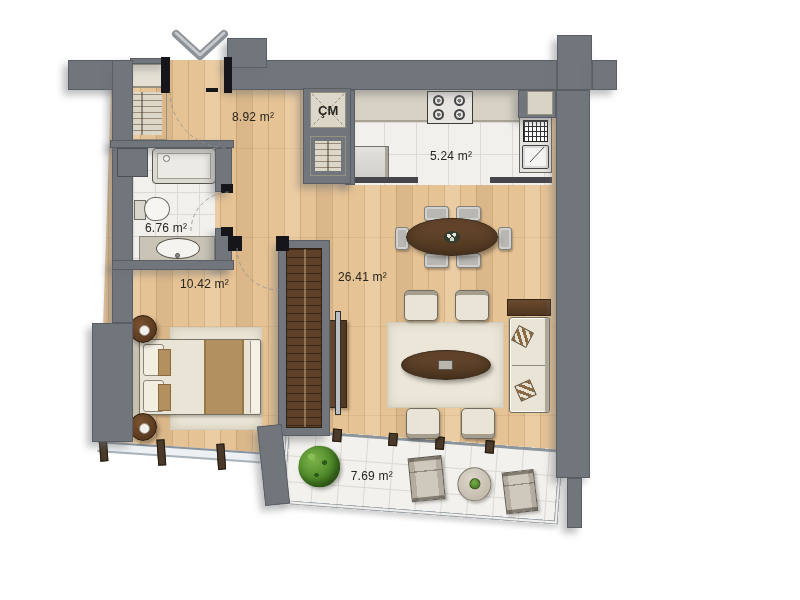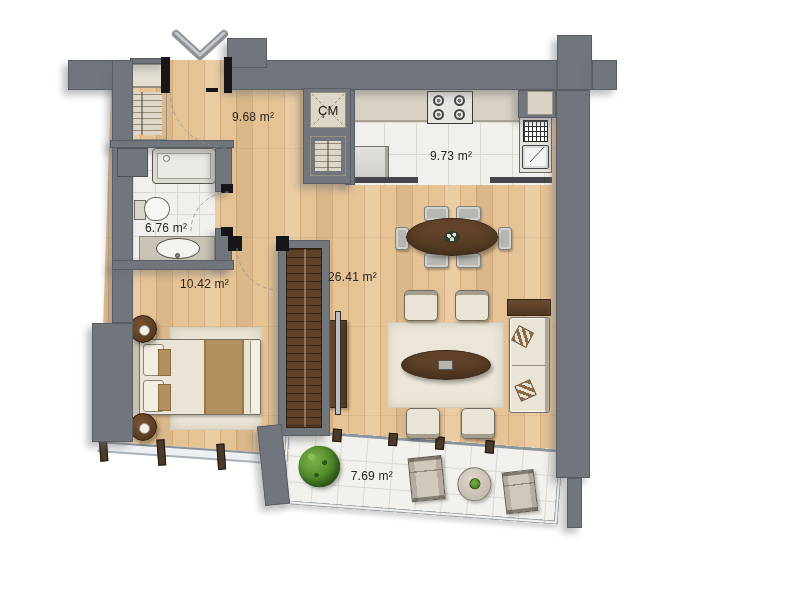--- a/index.html
+++ b/index.html
@@ -136,21 +136,21 @@
   <div class="jamb" style="left:276px;top:236px;width:13px;height:15px"></div>
 
   <div class="beige" style="left:130px;top:64px;width:37px;height:23px;background:#e3dfd2"></div>
   <div class="beige rails-h" style="left:117px;top:87px;width:50px;height:53px"></div>
 
   <div class="beige" style="left:310px;top:92px;width:36px;height:36px;z-index:31">
     <svg width="34" height="34" style="position:absolute;left:0;top:0">
       <line x1="1" y1="1" x2="33" y2="33" stroke="#968f7d" stroke-width="1" stroke-dasharray="3 2"></line>
       <line x1="33" y1="1" x2="1" y2="33" stroke="#968f7d" stroke-width="1" stroke-dasharray="3 2"></line>
     </svg>
-    <div class="label" style="left:7px;top:10px;font-weight:400;font-size:13px">ÇM</div>
+    <div class="label" style="left:7px;top:10px;font-weight:700;font-size:13px">ÇM</div>
   </div>
   <div class="beige rails-h" style="left:310px;top:136px;width:36px;height:40px;z-index:31"></div>
 
   <div style="position:absolute;z-index:31;left:286px;top:248px;width:36px;height:180px;
        background-color:var(--dark-wood,#5e4128);
        background-image: linear-gradient(90deg, transparent 0 17px, rgba(240,210,170,.35) 17px 19px, transparent 19px),
                          repeating-linear-gradient(180deg, rgba(0,0,0,.4) 0 1px, transparent 1px 8px);
        border:1px solid #2f2012;"></div>
   <div style="position:absolute;z-index:20;left:327px;top:320px;width:20px;height:88px;
        background:linear-gradient(90deg,#6b4a2e,#4e3620); border:1px solid #332414; box-shadow:2px 2px 3px rgba(0,0,0,.3)"></div>
@@ -248,19 +248,19 @@
   <div class="round-brown" style="left:129px;top:315px;width:28px;height:28px"></div>
   <div class="round-brown" style="left:129px;top:413px;width:28px;height:28px"></div>
 
   <svg class="arc-svg" style="left:0;top:0" width="800" height="600" viewBox="0 0 800 600">
     <path d="M 170 91 A 57 57 0 0 0 227 148" fill="none" stroke="#8f8f8f" stroke-width="1" stroke-dasharray="4 3" opacity=".8"></path>
     <path d="M 191 231 A 39 39 0 0 1 230 192" fill="none" stroke="#8f8f8f" stroke-width="1" stroke-dasharray="4 3" opacity=".8"></path>
     <path d="M 237 248 A 42 42 0 0 0 279 290" fill="none" stroke="#8f8f8f" stroke-width="1" stroke-dasharray="4 3" opacity=".8"></path>
     <path d="M 530 162 L 544 147" fill="none" stroke="#555" stroke-width="1"></path>
   </svg>
 
-  <div class="label" style="left:232px;top:110px">9.68 m²</div>
-  <div class="label" style="left:430px;top:149px">9.73 m²</div>
+  <div class="label" style="left:232px;top:110px">8.92 m²</div>
+  <div class="label" style="left:430px;top:149px">5.24 m²</div>
   <div class="label" style="left:145px;top:221px">6.76 m²</div>
   <div class="label" style="left:180px;top:277px">10.42 m²</div>
-  <div class="label" style="left:328px;top:270px">26.41 m²</div>
+  <div class="label" style="left:338px;top:270px">26.41 m²</div>
 
 </div>
 
 </body></html>

